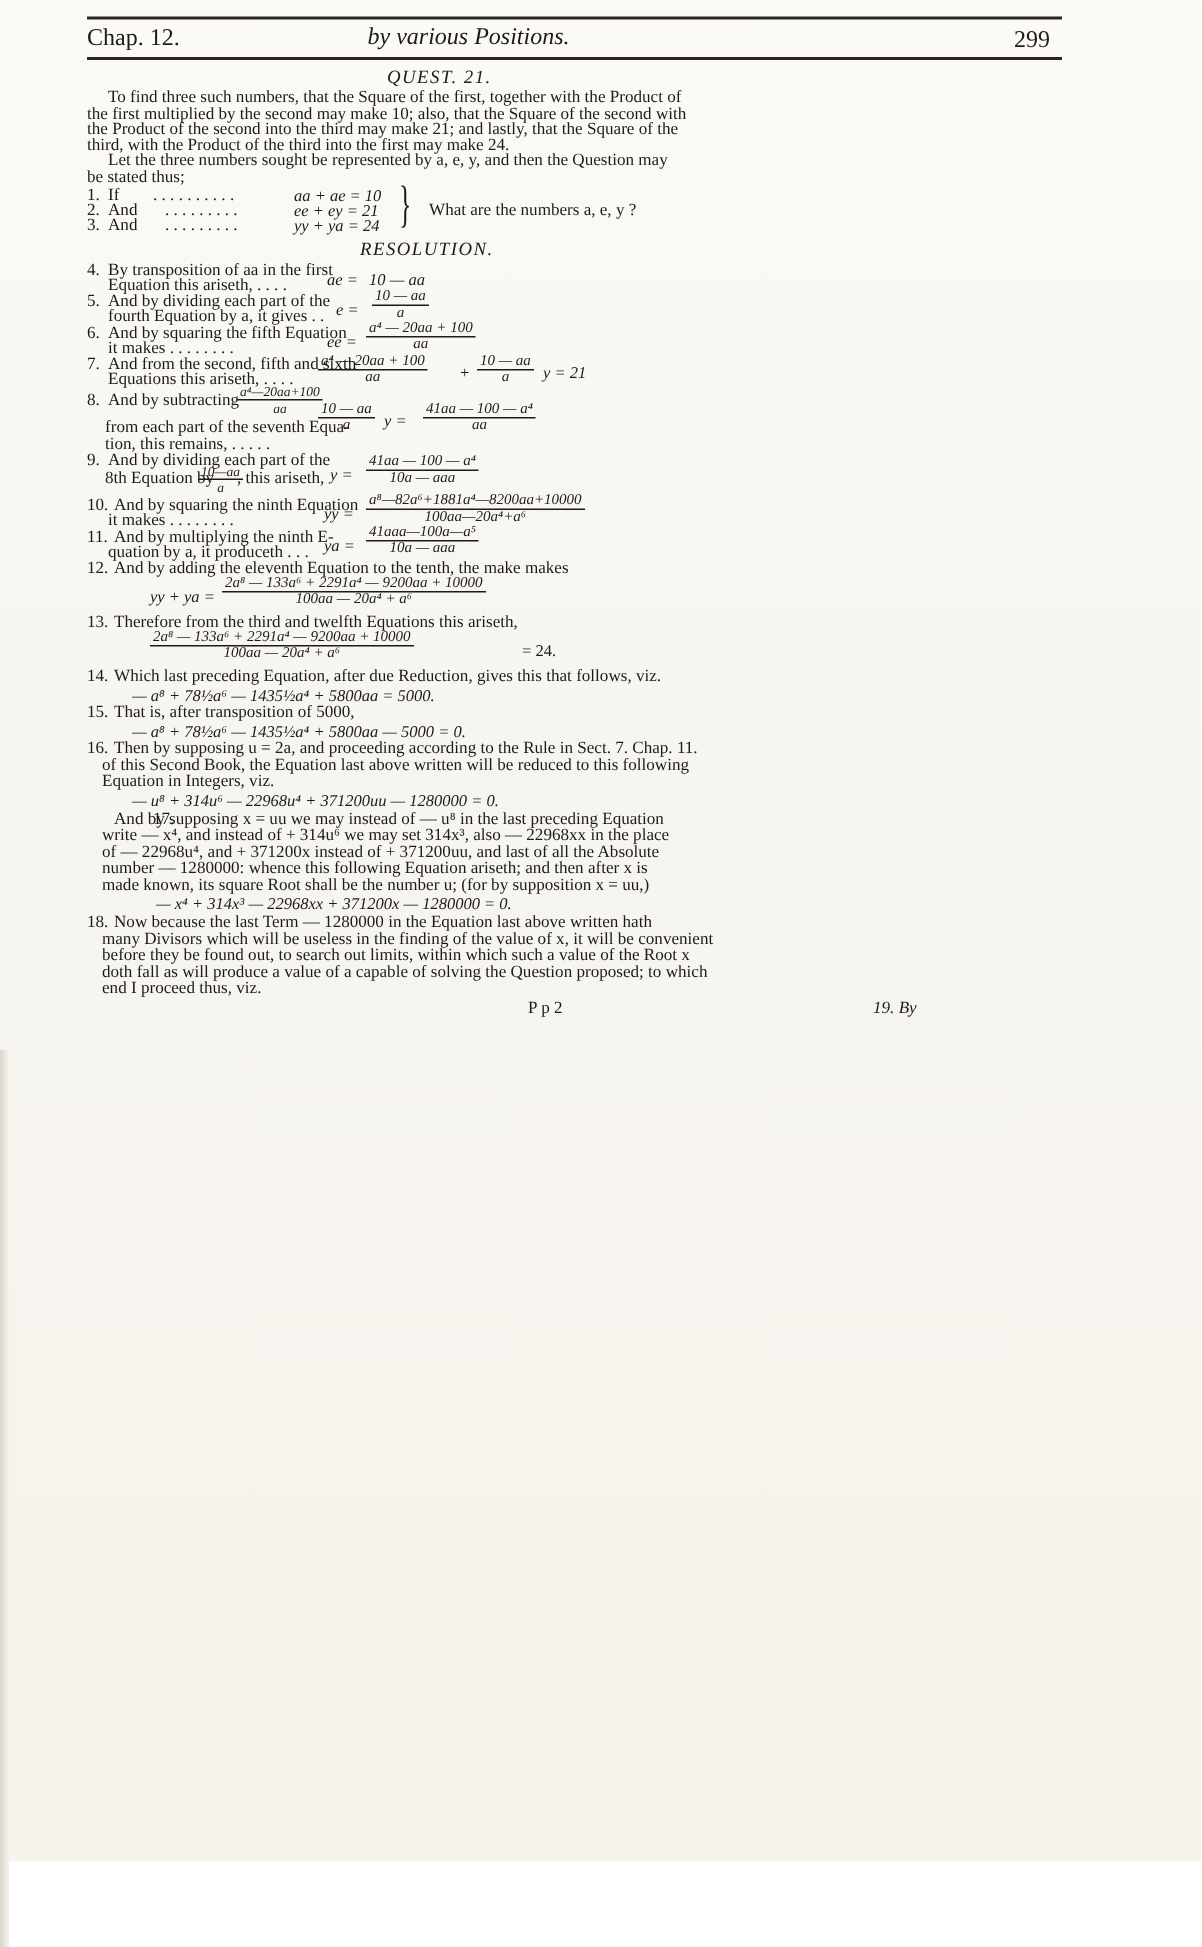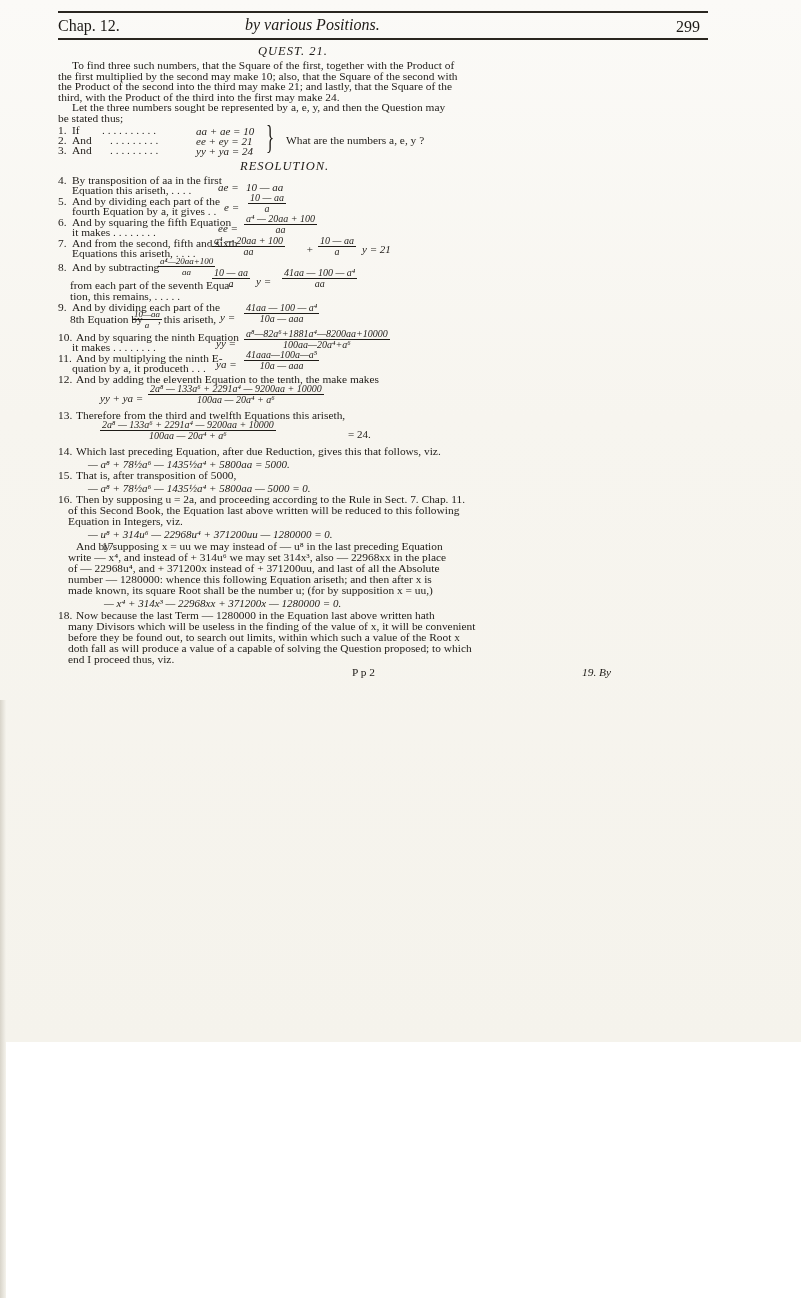--- a/index.html
+++ b/index.html
@@ -1,18 +1,18 @@
 <!DOCTYPE html>
 <html><head>
 <meta charset="utf-8">
 <style>
   html,body{margin:0;padding:0;}
   body{width:801px;height:1298px;background:#ffffff;position:relative;overflow:hidden;
        font-family:"Liberation Serif","DejaVu Serif",serif;color:#1e1b17;}
-  .page{position:absolute;left:0;top:0;width:801px;height:1042px;
+  .page{position:absolute;left:0;top:0;width:801px;height:1241px;
         background:linear-gradient(180deg,#fbfaf7 0%,#f7f5ef 40%,#f5f3ec 100%);}
   .leftedge{position:absolute;left:0;top:700px;width:6px;height:598px;
             background:linear-gradient(90deg,#d8d4ca,#f5f3ec);}
   .rule{position:absolute;left:58px;width:650px;height:1px;background:#2a2620;}
   .abs{position:absolute;white-space:nowrap;}
   .hdr{font-size:16px;}
   .it{font-style:italic;}
   .txt{font-size:11.4px;line-height:10.4px;}
   .eqn{font-size:11px;font-style:italic;}
   .frac{display:inline-flex;flex-direction:column;align-items:center;vertical-align:middle;font-style:italic;font-size:10px;line-height:10px;}

